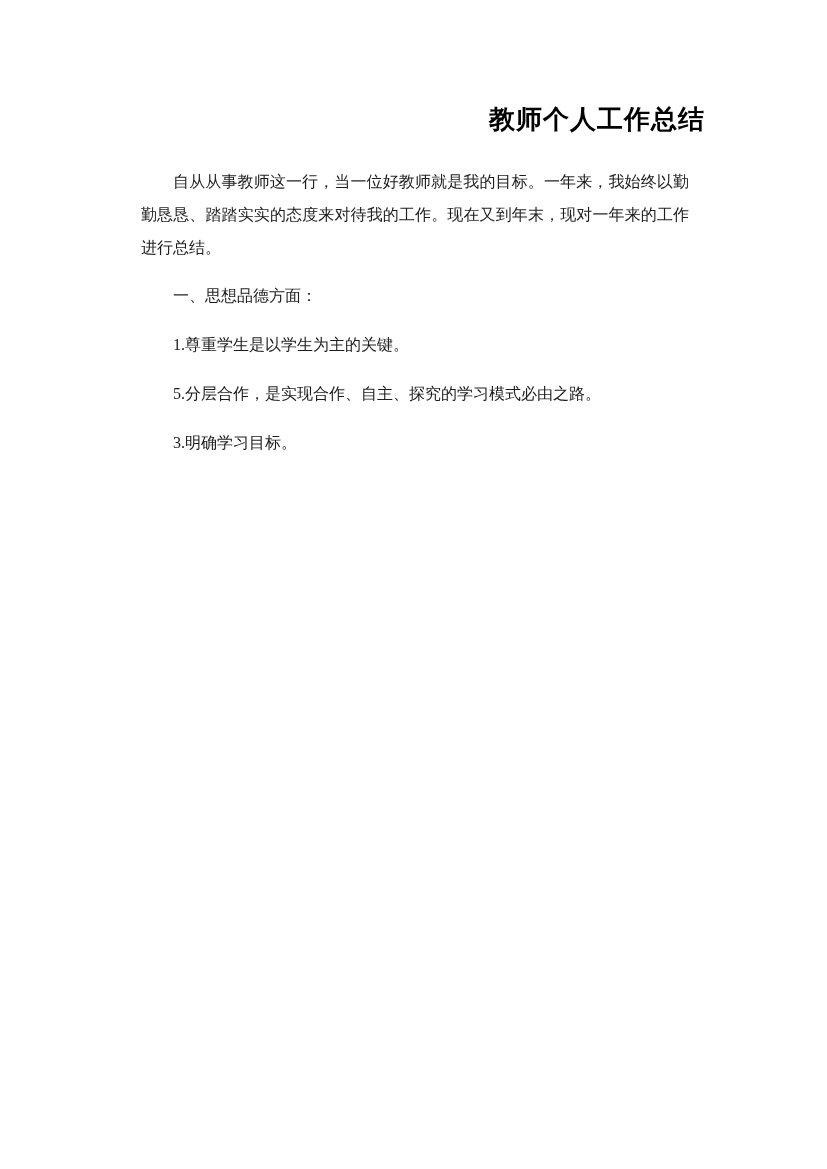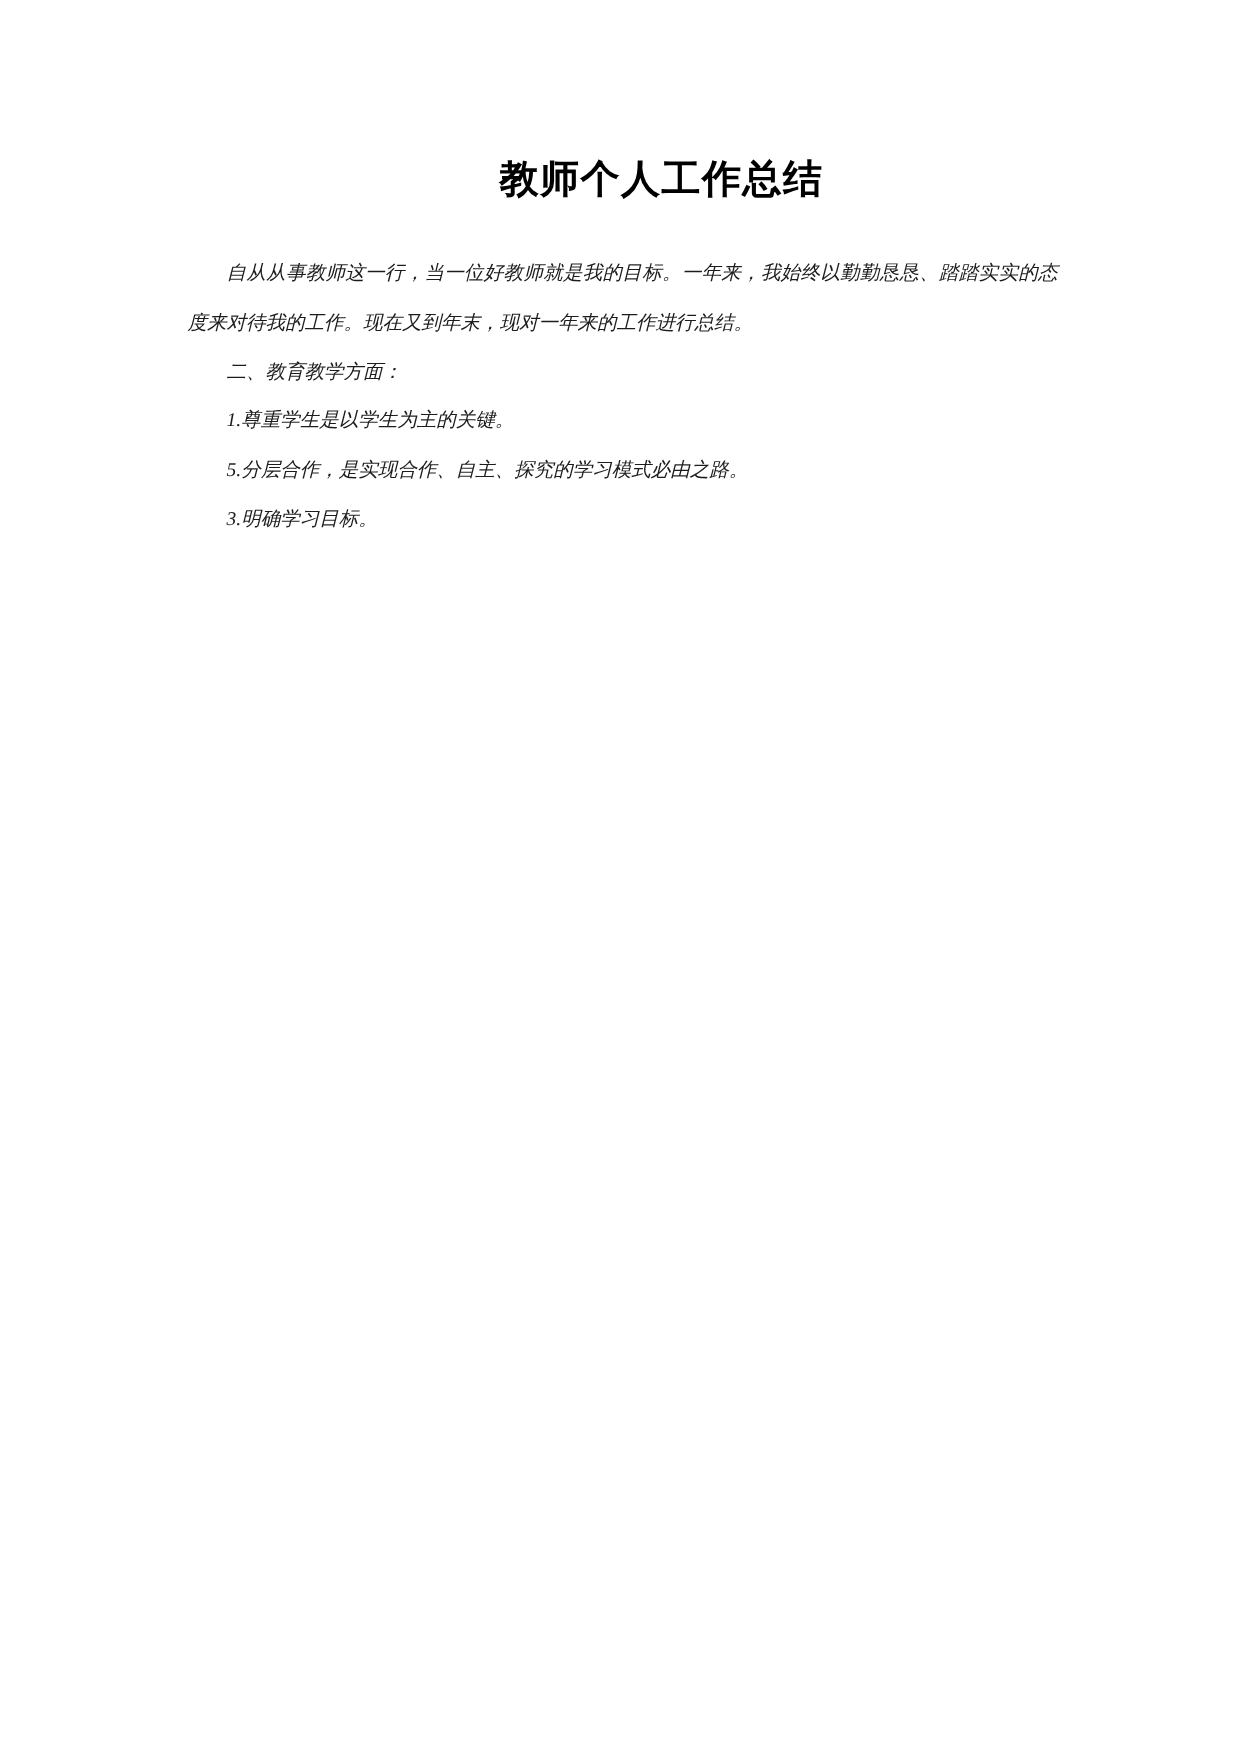--- a/index.html
+++ b/index.html
@@ -17,47 +17,46 @@
     padding: 100px 122px 0 125px;
     overflow: hidden;
     font-family: "Liberation Serif", "DejaVu Serif", serif;
     color: #1c1c1c;
   }
   .doc-title {
     margin: 0 0 26px 0;
     font-size: 26px;
     font-weight: bold;
     line-height: 40px;
-    text-align: center;
+    text-align: right;
     text-indent: 2em;
     letter-spacing: 1px;
     color: #000000;
   }
   .doc-paragraph {
-    margin: 0;
-    font-size: 13px;
+    margin: 16px;
+    font-size: 16px;
     line-height: 32.8px;
     text-align: justify;
     text-justify: inter-ideograph;
     text-indent: 2em;
     word-break: break-all;
-    font-style: italic;
   }
 </style>
 </head>
 <body>
 
 <div class="page">
   <h1 class="doc-title">教师个人工作总结</h1>
 
   <p class="doc-paragraph">自从从事教师这一行，当一位好教师就是我的目标。一年来，我始终以勤勤恳恳、踏踏实实的态度来对待我的工作。现在又到年末，现对一年来的工作进行总结。</p>
 
+  <p class="doc-paragraph">一、思想品德方面：</p>
 
 
-  <p class="doc-paragraph">二、教育教学方面：</p>
 
 
   <p class="doc-paragraph">1.尊重学生是以学生为主的关键。</p>
 
 
   <p class="doc-paragraph">5.分层合作，是实现合作、自主、探究的学习模式必由之路。</p>
 
 
   <p class="doc-paragraph">3.明确学习目标。</p>
 </div>

